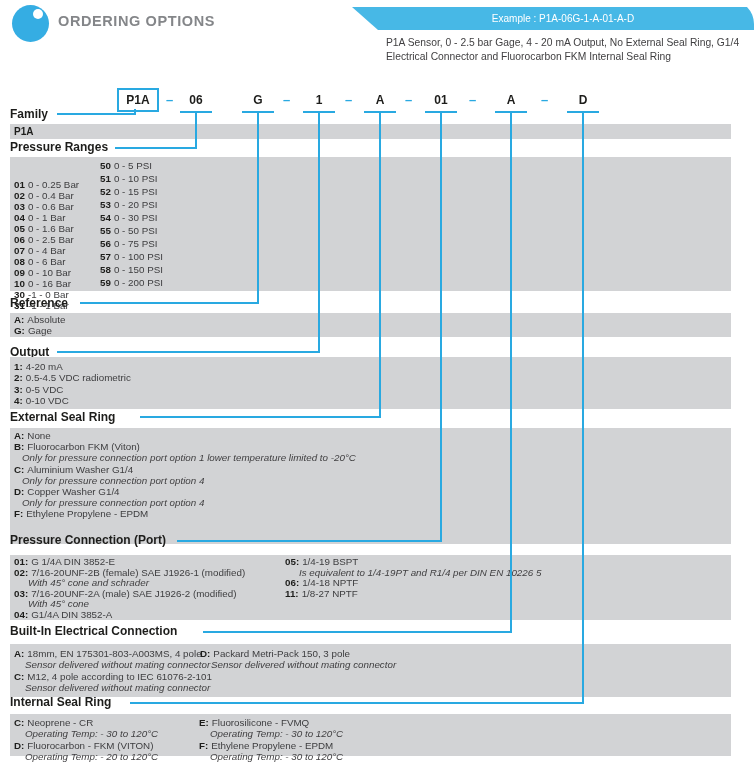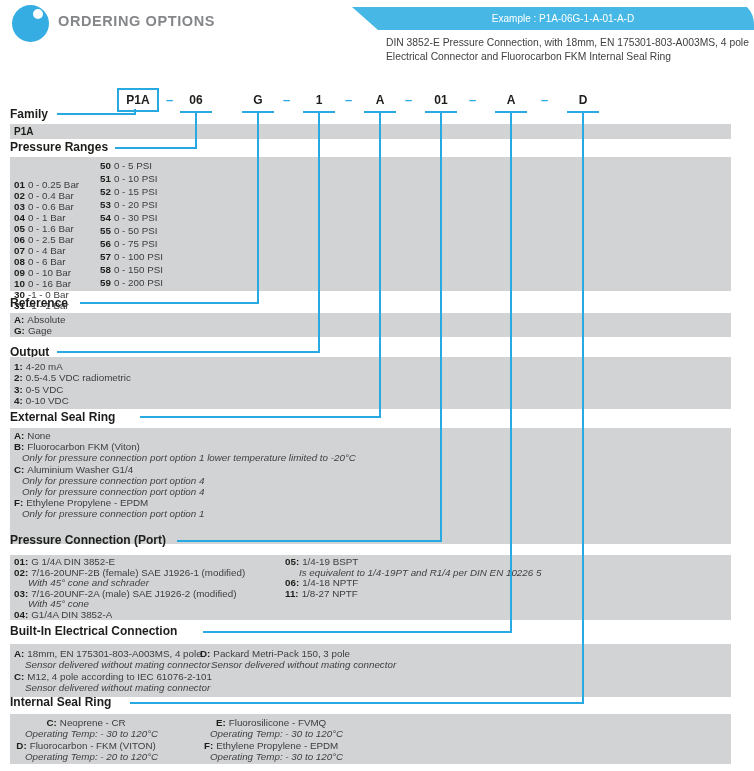--- a/index.html
+++ b/index.html
@@ -80,21 +80,21 @@
   .bar-esr .col1{left:4px;top:2px;line-height:11.2px;}
   .bar-esr .line.italic{padding-left:8px;}
   .bar-pc{top:555px;height:65px;}
   .bar-pc .col1{left:4px;top:2px;line-height:10.6px;}
   .bar-pc .col2{left:275px;top:2px;line-height:10.6px;}
   .bar-pc .line.italic{padding-left:14px;}
   .bar-bi{top:644px;height:53px;}
   .bar-bi .col1{left:4px;top:4px;line-height:11.3px;}
   .bar-bi .col2{left:190px;top:4px;line-height:11.3px;}
   .bar-bi .line.italic{padding-left:11px;}
-  .bar-isr{top:714px;height:50px;text-align:center;}
+  .bar-isr{top:714px;height:42px;}
   .bar-isr .col1{left:4px;top:3px;line-height:11.3px;}
   .bar-isr .col2{left:150px;top:3px;line-height:11.3px;margin-left:39px;}
   .bar-isr .line.italic{padding-left:11px;}
   
   .connectors{
     position:absolute;left:0;top:0;width:754px;height:771px;
     pointer-events:none;z-index:10;
   }
 </style>
 </head>
@@ -102,21 +102,21 @@
 
 <div class="page">
 
   <div class="brand-icon"></div>
   <div class="page-title">ORDERING OPTIONS</div>
   <div class="banner">
     <div class="banner-inner">Example : P1A-06G-1-A-01-A-D</div>
   </div>
   <div class="example-desc">
 
-      <div class="desc-line"><span>DIN 3852-E Pressure Connection, with 18mm, EN 175301-803-A003MS, 4 pole</span></div>
+  <div class="desc-line"><span>P1A Sensor, 0 - 2.5 bar Gage, 4 - 20 mA Output, No External Seal Ring, G1/4</span></div>
       <div class="desc-line"><span>Electrical Connector and Fluorocarbon FKM Internal Seal Ring</span></div>
     </div>
 
   <div class="code-box">P1A</div>
   <span class="dash d1">–</span>
   <div class="code c-06">06</div>
   <div class="code c-g">G</div>
   <span class="dash d2">–</span>
   <div class="code c-1">1</div>
   <span class="dash d3">–</span>
@@ -185,23 +185,23 @@
 
   <div class="sec-header h-esr">External Seal Ring</div>
   <div class="bar bar-esr">
     <div class="col col1">
 
     <div class="line"><b>A:</b><span>None</span></div>
         <div class="line"><b>B:</b><span>Fluorocarbon FKM (Viton)</span></div>
         <div class="line italic"><span>Only for pressure connection port option 1 lower temperature limited to -20°C</span></div>
         <div class="line"><b>C:</b><span>Aluminium Washer G1/4</span></div>
         <div class="line italic"><span>Only for pressure connection port option 4</span></div>
+        <div class="line"><b>D:</b><span>Copper Washer G1/4</span></div>
         <div class="line italic"><span>Only for pressure connection port option 4</span></div>
         <div class="line"><b>F:</b><span>Ethylene Propylene - EPDM</span></div>
-        <div class="line italic"><span>Only for pressure connection port option 1</span></div>
       </div>
   </div>
 
   <div class="sec-header h-pc">Pressure Connection (Port)</div>
   <div class="bar bar-pc">
     <div class="col col1">
 
     <div class="line"><b>01:</b><span>G 1/4A DIN 3852-E</span></div>
         <div class="line"><b>02:</b><span>7/16-20UNF-2B (female) SAE J1926-1 (modified)</span></div>
         <div class="line italic"><span>With 45° cone and schrader</span></div>

